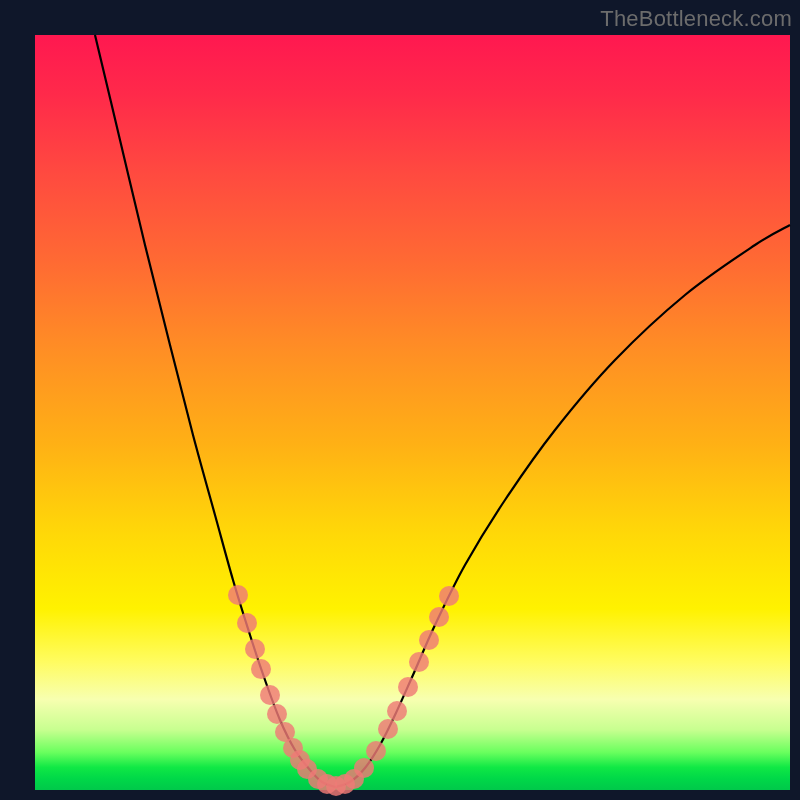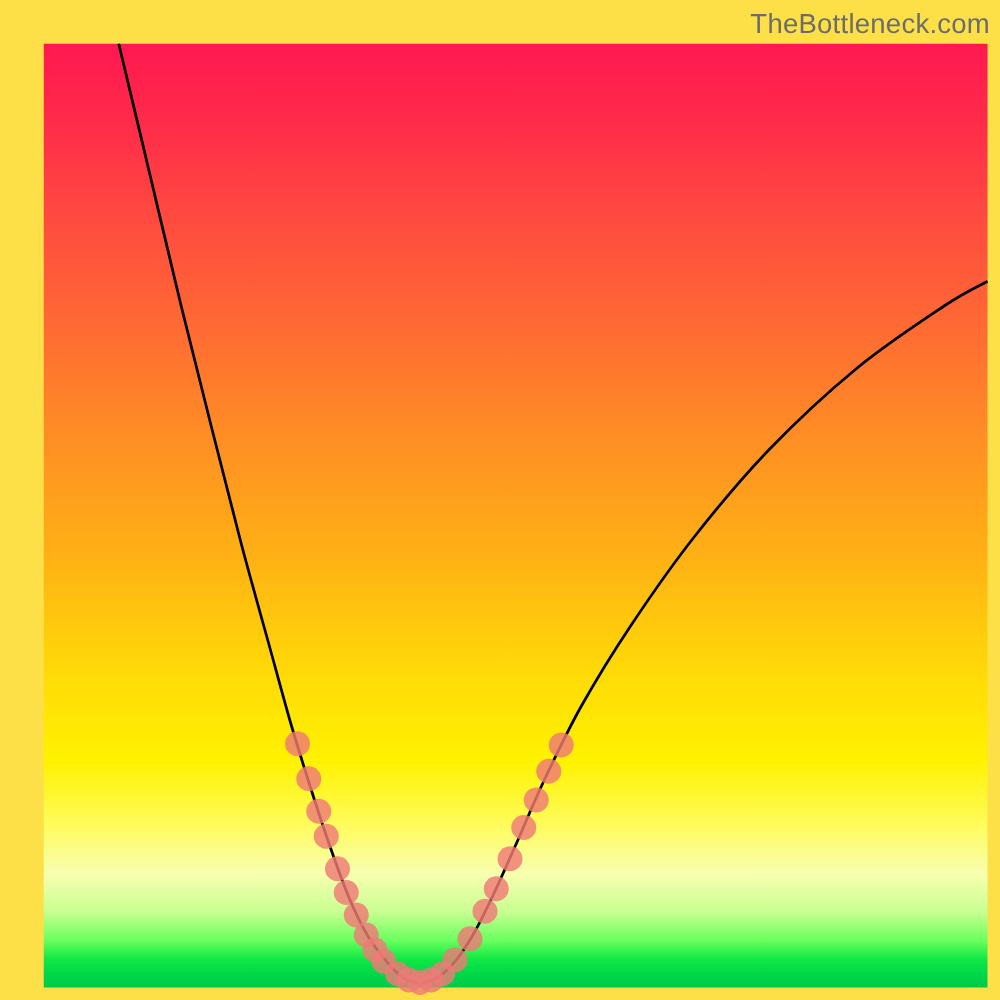--- a/index.html
+++ b/index.html
@@ -10,21 +10,21 @@
     background: #000;
     overflow: hidden;
     font-family: Arial, Helvetica, sans-serif;
   }
   .frame {
     position: absolute;
     left: 0;
     top: 0;
     width: 800px;
     height: 800px;
-    background: #fde047;
+    background: #0f172a;
   }
   .plot-area {
     position: absolute;
     left: 35px;
     top: 35px;
     width: 755px;
     height: 755px;
     
     background: linear-gradient(
       to bottom,

